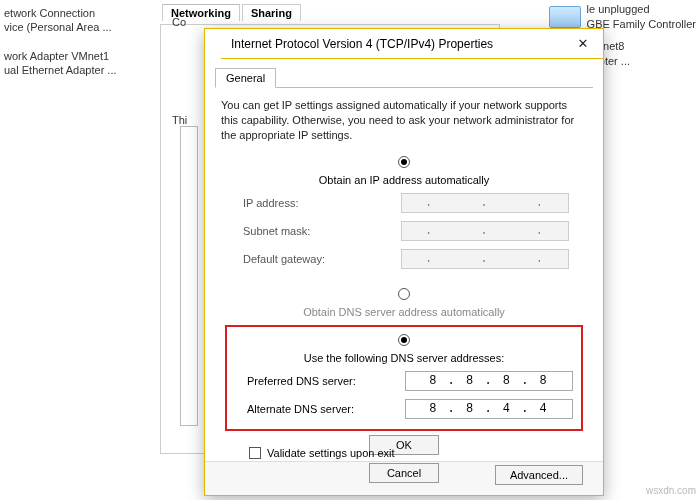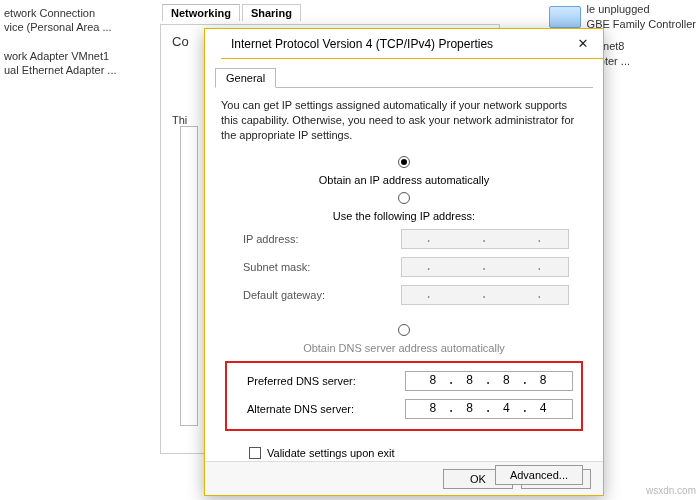--- a/index.html
+++ b/index.html
@@ -42,22 +42,22 @@
     .bg-tab.active { background: #fff; border-top: 1px solid #bbb; }
     .bg-conbox {
       position: absolute;
       left: 160px; top: 24px;
       width: 340px; height: 430px;
       border: 1px solid #ccc;
       background: #fff;
     }
     .bg-conlabel {
       position: absolute;
-      left: 172px; top: 34px;
-      font-size: 13px;
+      left: 172px; top: 16px;
+      font-size: 11px;
       color: #333;
     }
     .bg-thisconn {
       position: absolute;
       left: 172px; top: 114px;
       font-size: 11px;
       color: #333;
     }
     .bg-partial-obscure {
       position: absolute;
@@ -222,20 +222,21 @@
     .adv-btn, .footer-btn{
       border:1px solid #999; background:#f4f4f4;
       padding:3px 14px; font-size:11px; cursor:pointer;
     }
     .adv-row{ text-align:right; padding:6px 10px 0 0;}
     .footer{
       height:34px; border-top:1px solid #ddd;
       display:flex; align-items:center; justify-content:flex-end;
       gap:8px; padding:12px 12px;
       background:#f7f7f7;
+      flex-direction:column;
     }
     .watermark{
       position:absolute; right:4px; bottom:4px;
       font-size:10px; color:#b9b9b9;
     }
   </style>
 </head>
 <body>
 
 <div class="bg-window">
@@ -298,24 +299,20 @@
     </div>
     <div class="tab-rule"></div>
 
     <div class="desc">You can get IP settings assigned automatically if your network supports this capability. Otherwise, you need to ask your network administrator for the appropriate IP settings.</div>
 
     <div class="group">
       <div class="radio-row">
         <span class="radio selected"></span>
         <span>Obtain an IP address automatically</span>
       </div>
-      <div class="radio-row">
-        <span class="radio"></span>
-        <span>Use the following IP address:</span>
-      </div>
       <div class="field-row">
         <span class="field-label">IP address:</span>
         <span class="ipbox disabled">
             <span class="dot">.</span>
             <span class="dot">.</span>
             <span class="dot">.</span>
           </span>
       </div>
       <div class="field-row">
         <span class="field-label">Subnet mask:</span>
@@ -335,20 +332,24 @@
       </div>
     </div>
 
     <div class="group" style="padding-top:8px">
       <div class="radio-row">
         <span class="radio"></span>
         <span style="color:#888">Obtain DNS server address automatically</span>
       </div>
 
       <div class="highlight-box">
+        <div class="radio-row" style="padding-left:0">
+          <span class="radio selected"></span>
+          <span>Use the following DNS server addresses:</span>
+        </div>
         <div class="field-row">
           <span class="field-label enabled">Preferred DNS server:</span>
           <span class="ipbox">8 . 8 . 8 . 8</span>
         </div>
         <div class="field-row">
           <span class="field-label enabled">Alternate DNS server:</span>
           <span class="ipbox">8 . 8 . 4 . 4</span>
         </div>
       </div>
     </div>

